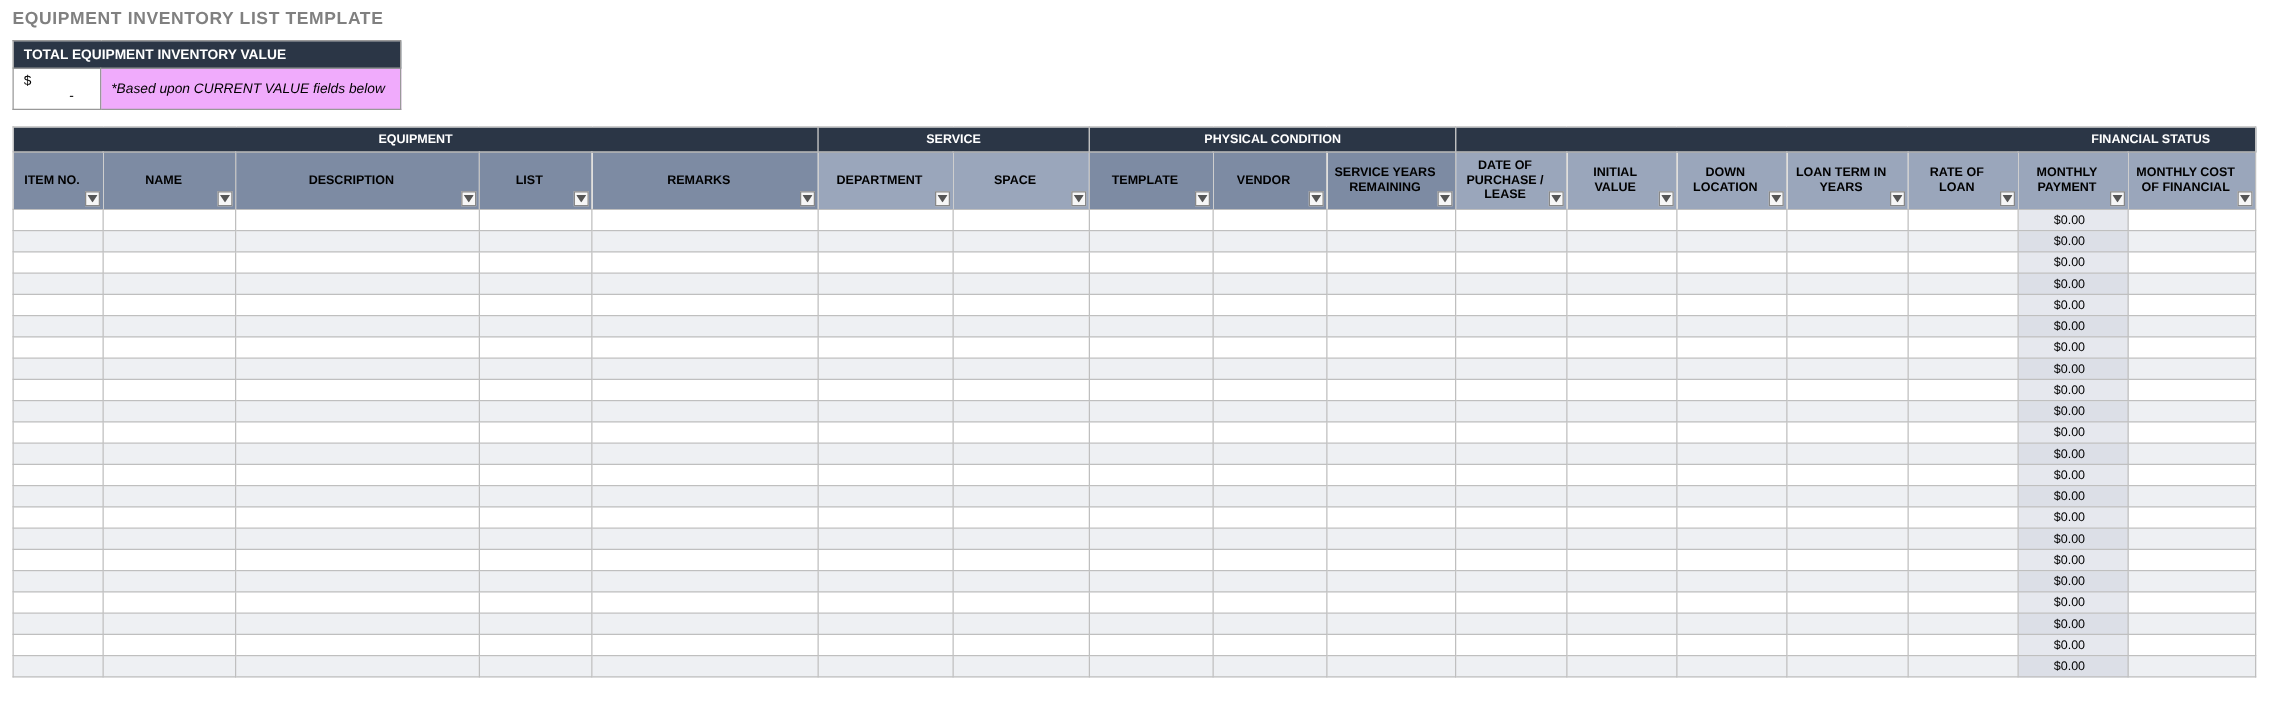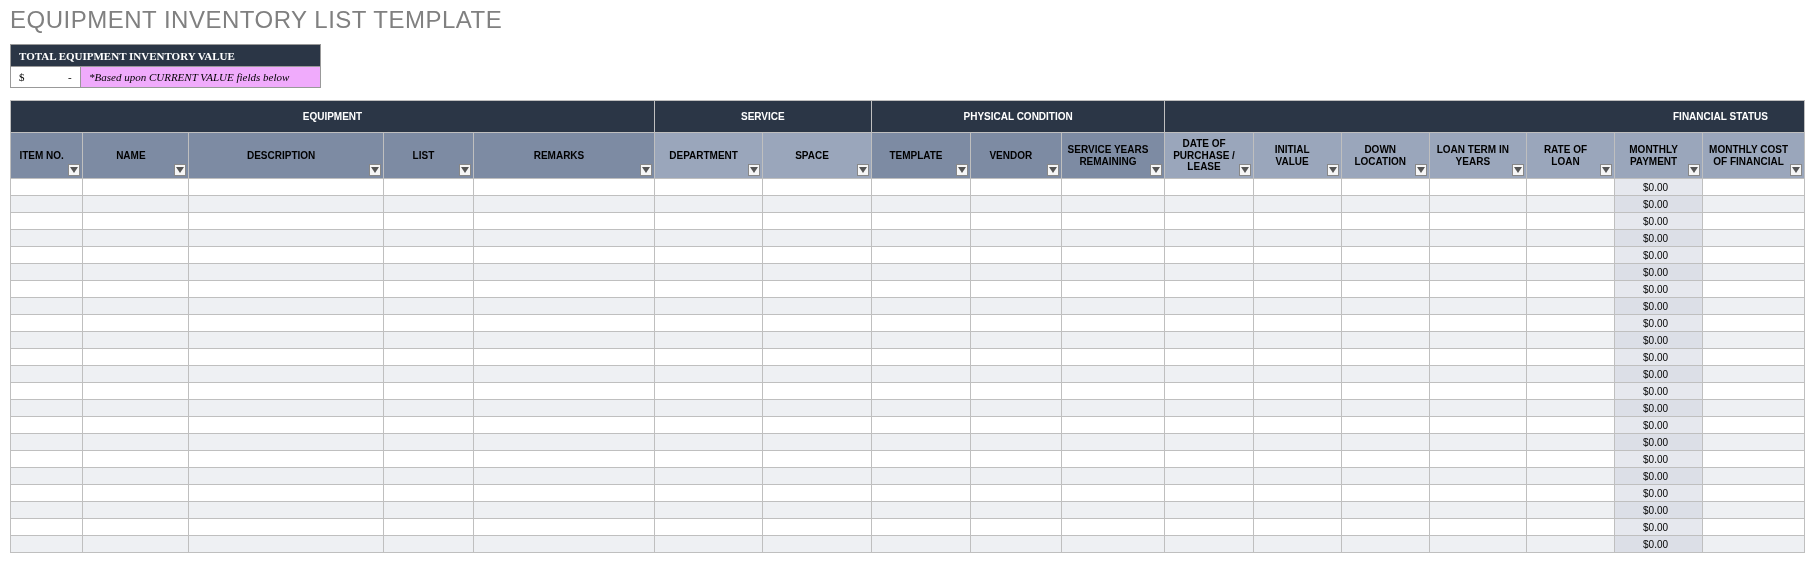--- a/index.html
+++ b/index.html
@@ -5,31 +5,30 @@
   * { box-sizing: border-box; margin: 0; padding: 0; }
   body {
     font-family: Arial, Helvetica, sans-serif;
     background: #ffffff;
     font-size: 11px;
     color: #000;
     padding: 6px 10px 20px 10px;
     width: 1815px;
   }
   .page-title {
-    font-size: 24px;
-    font-weight: normal;
+    font-size: 14px;
+    font-weight: bold;
     color: #808080;
     letter-spacing: 0.5px;
     margin-bottom: 10px;
   }
   .total-box {
     display: inline-block;
     border-collapse: collapse;
     margin-bottom: 10px;
-    font-family: Liberation Serif, serif;
   }
   .total-box td {
     border: 1px solid #999;
     padding: 4px 8px;
     font-size: 11px;
     vertical-align: middle;
   }
   .total-header {
     background: #2b3646;
     color: #fff;
@@ -57,21 +56,21 @@
   .inv-table td, .inv-table th {
     border: 1px solid #bfbfbf;
     font-size: 10px;
     padding: 0;
   }
   .group-row th {
     background: #2b3646;
     color: #fff;
     font-weight: bold;
     text-align: center;
-    height: 32px;
+    height: 20px;
     font-size: 10px;
   }
   .col-row th {
     background: #7d8ba3;
     color: #000;
     font-weight: bold;
     text-align: center;
     height: 46px;
     position: relative;
     font-size: 10px;

